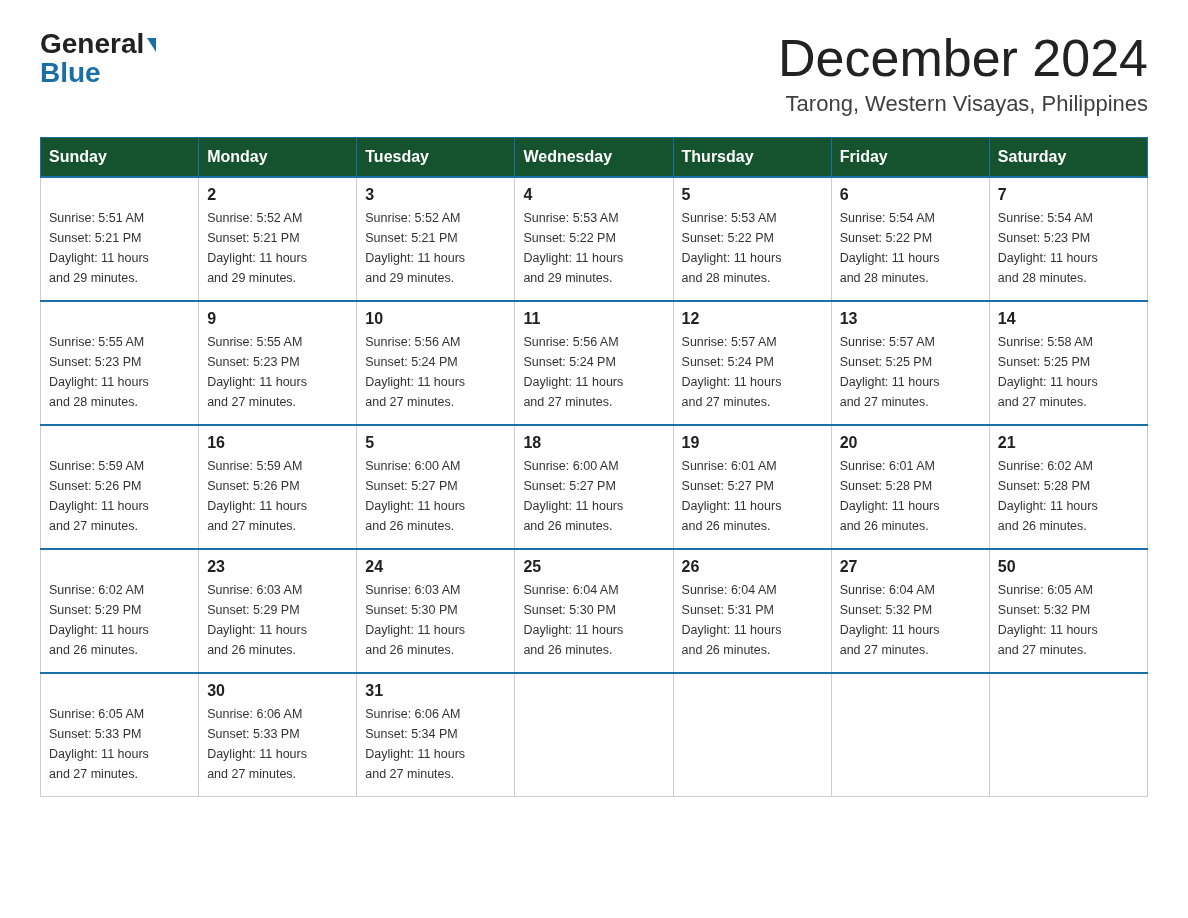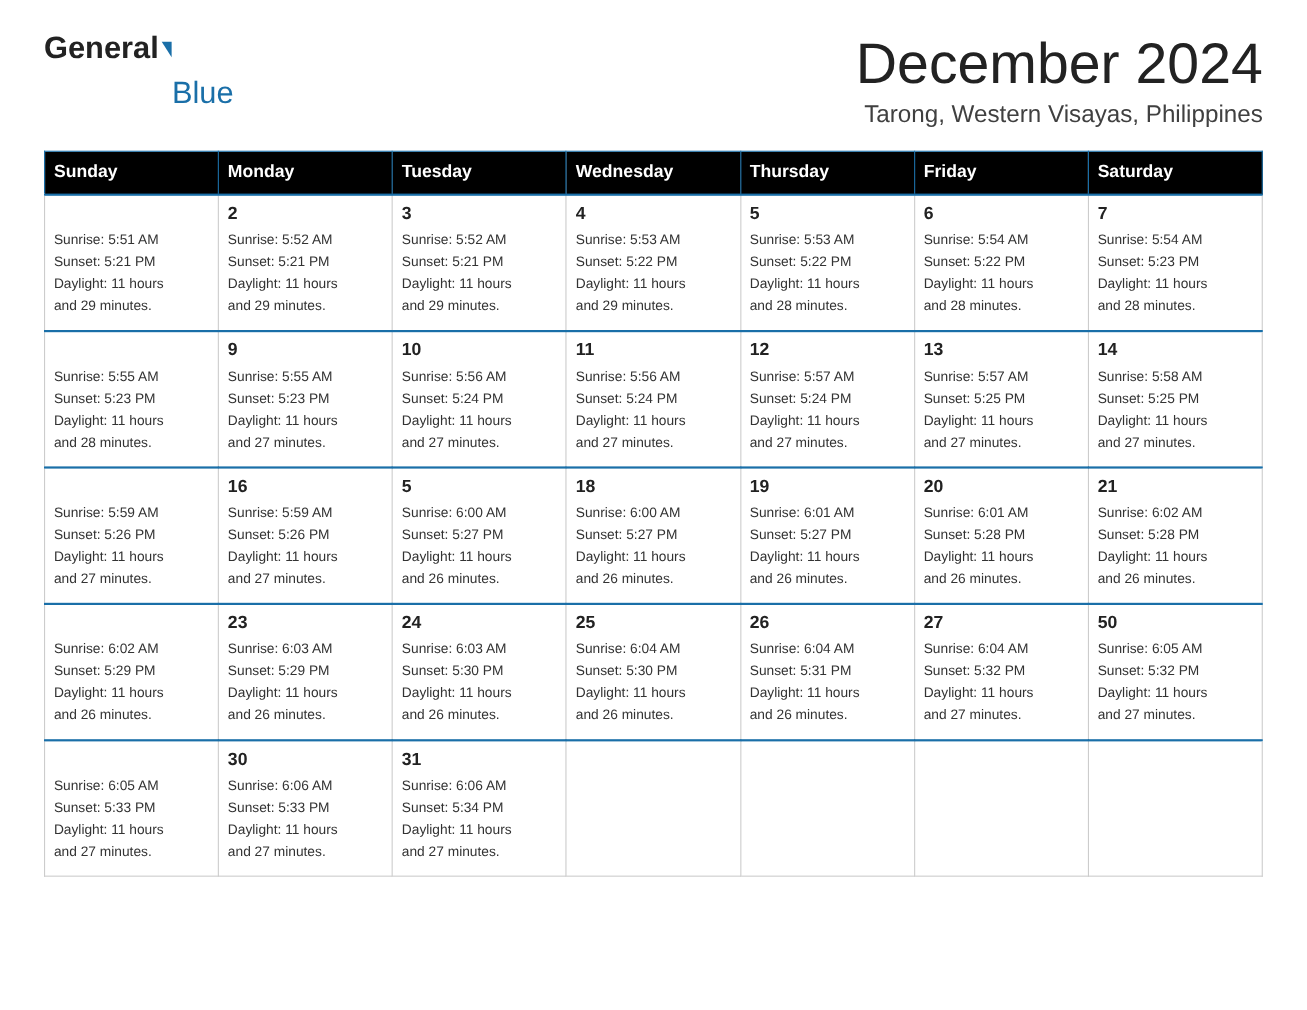--- a/index.html
+++ b/index.html
@@ -11,35 +11,34 @@
       min-height: 918px;
     }
     .header {
       display: flex;
       justify-content: space-between;
       align-items: flex-start;
       margin-bottom: 20px;
     }
     .logo {
       display: flex;
-      flex-direction: row;
+      flex-direction: column;
       align-items: flex-start;
     }
     .logo-text {
       font-size: 28px;
       font-weight: bold;
       color: #222;
       line-height: 1;
     }
     .logo-line2 {
       font-size: 28px;
-      font-weight: normal;
+      font-weight: bold;
       color: #1a6fa8;
       line-height: 1.1;
-      margin-top: 40px;
     }
     .title-section {
       text-align: right;
     }
     .month-title {
       font-size: 52px;
       font-weight: normal;
       color: #222;
       line-height: 1.1;
     }
@@ -47,21 +46,21 @@
       font-size: 22px;
       color: #404040;
       margin-top: 4px;
     }
     table {
       width: 100%;
       border-collapse: collapse;
       font-size: 13.5px;
     }
     thead tr th {
-      background-color: #000000;
+      background-color: #14532d;
       color: #fff;
       padding: 10px 8px;
       text-align: left;
       font-size: 16px;
       font-weight: bold;
       border: 1px solid #1a6fa8;
       margin-left: 12px;
     }
     tbody tr td {
       vertical-align: top;

